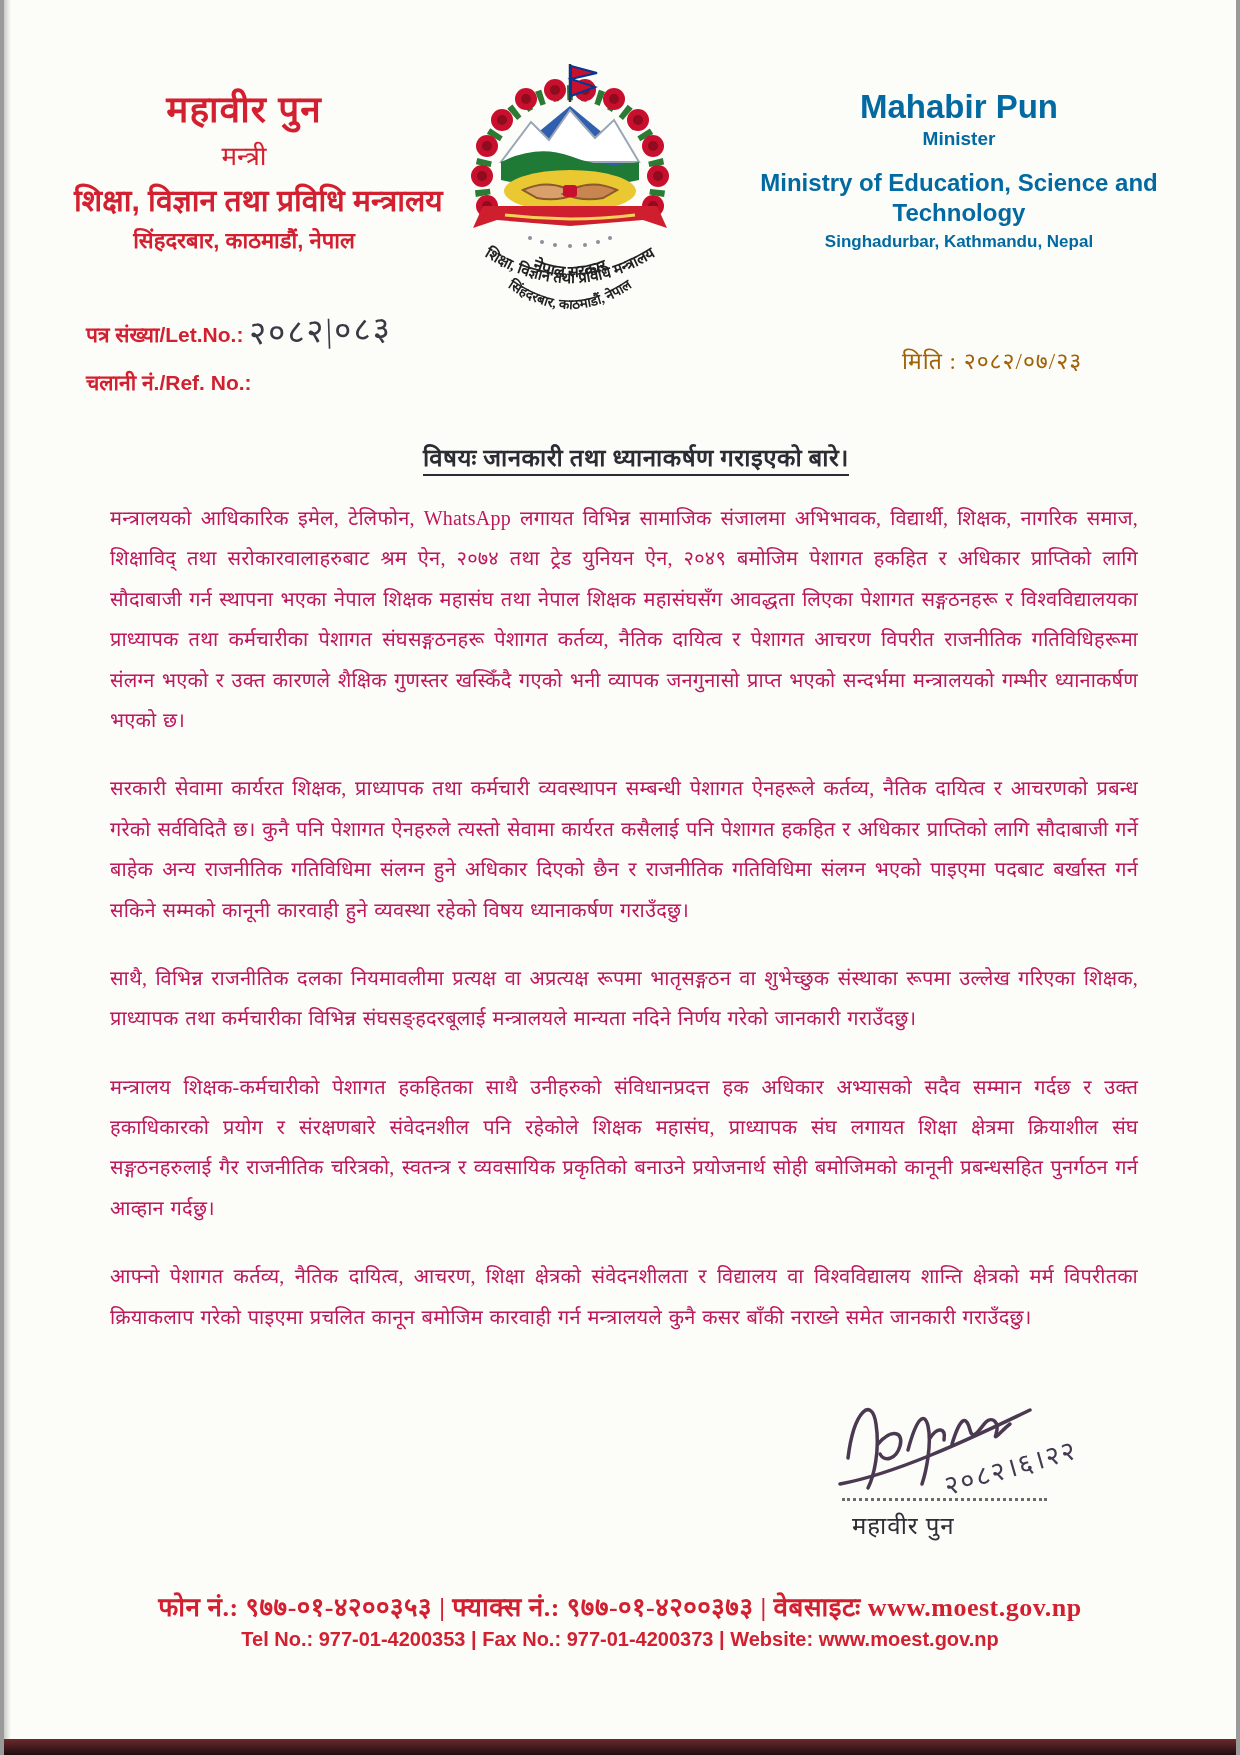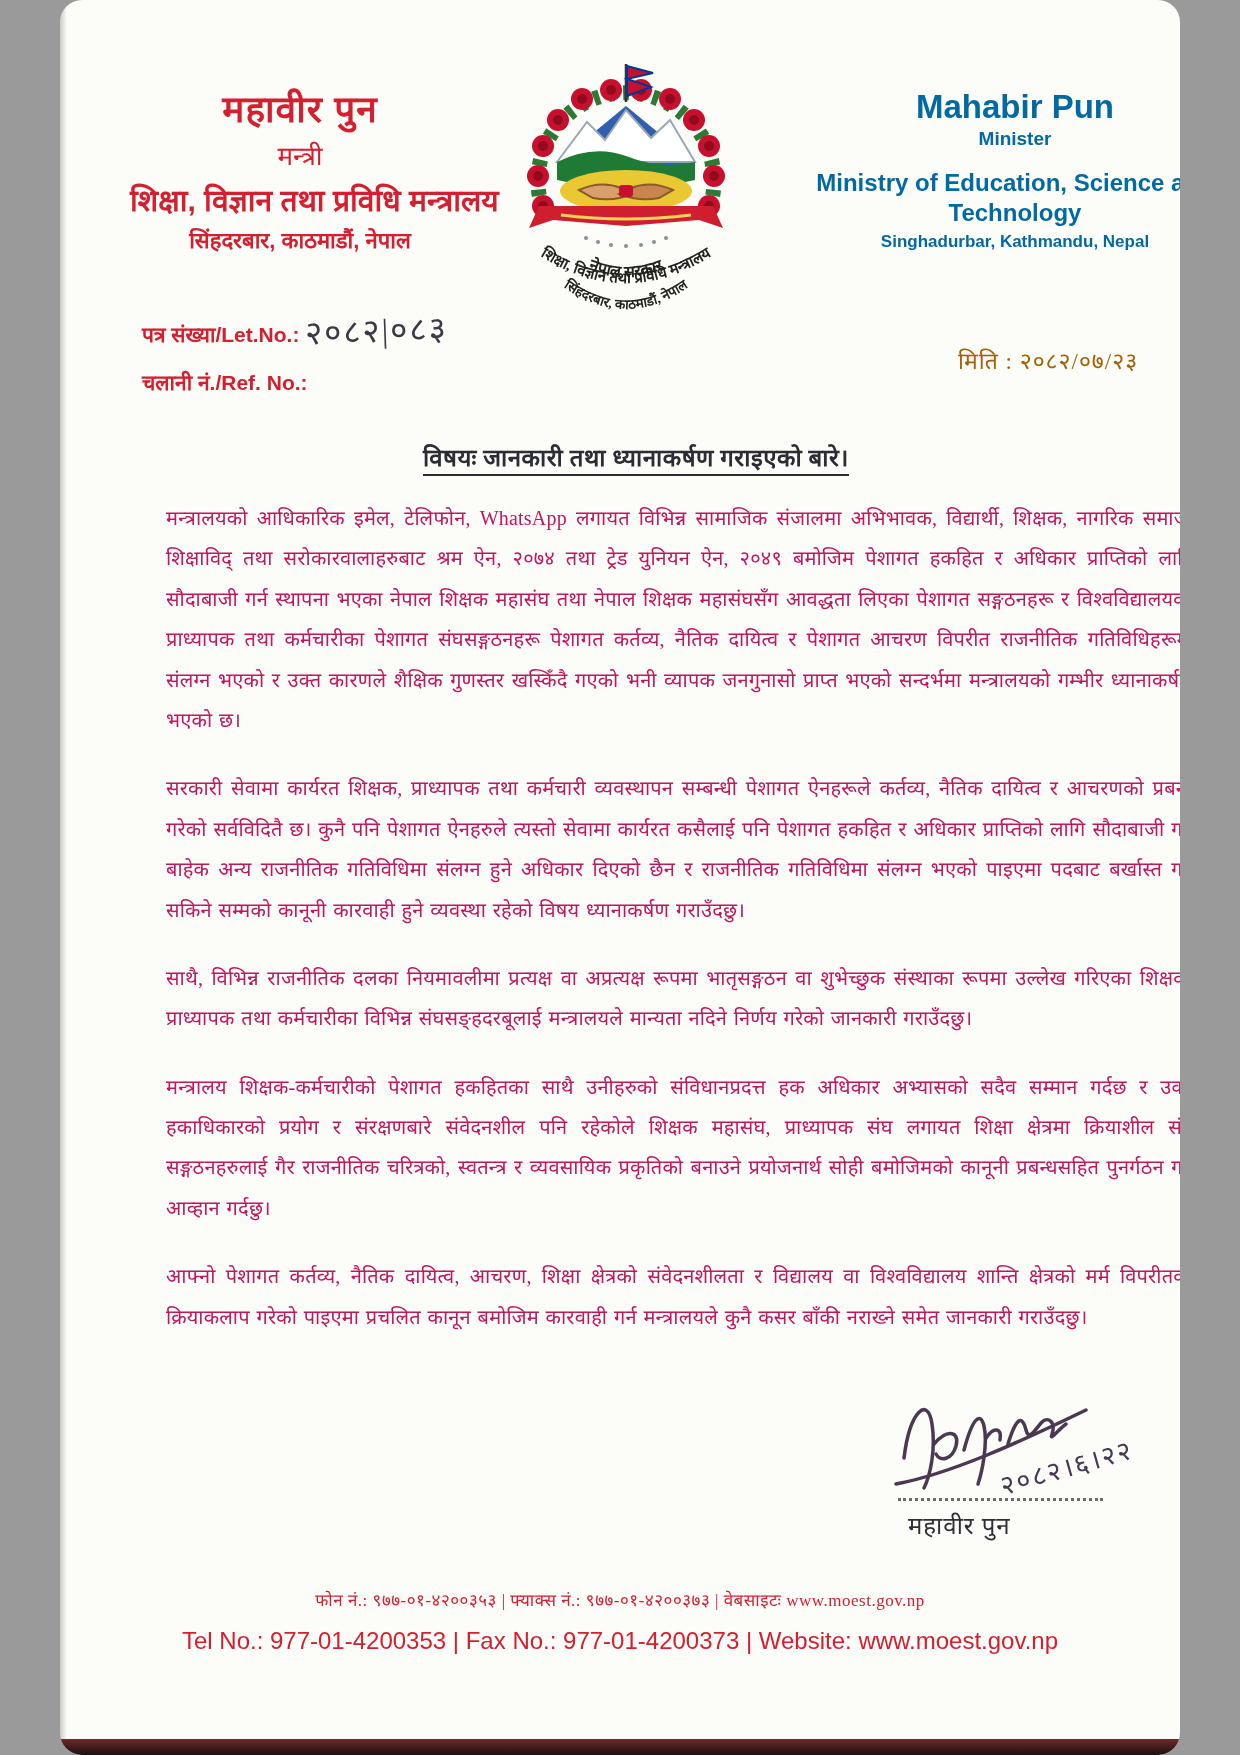--- a/index.html
+++ b/index.html
@@ -1,19 +1,19 @@
 <!DOCTYPE html>
 <html><head>
 <meta charset="utf-8">
 <style>
   html,body { margin:0; padding:0; background:#9a9a9a; }
   .page {
-    position:relative; width:1120px; height:1755px; margin:0 auto;
+    position:relative; width:1232px; height:1755px; margin:0 auto;
     background:#fcfcf9; overflow:hidden;
-    font-family:"Liberation Serif", serif; color:#33333b;border-radius:22px;
+    font-family:"Liberation Serif", serif; color:#33333b;
   }
   .scan-edge-left { position:absolute; left:0; top:0; bottom:0; width:7px;
     background:linear-gradient(90deg, rgba(0,0,0,.20), rgba(0,0,0,0)); }
   .scan-edge-bottom { position:absolute; left:0; right:0; bottom:0; height:16px;
     background:linear-gradient(180deg,#6a2a2c,#200d0f); }
 
   
   .lh-left { position:absolute; top:82px; left:70px; width:340px; text-align:center;
     color:#d32030; font-family:"Liberation Sans", sans-serif; }
   .lh-left .nm   { font-size:37px; font-weight:bold; letter-spacing:1px; }
@@ -54,23 +54,23 @@
   .sig-svg { position:absolute; top:0; left:10px; }
   .sig-date { position:absolute; top:68px; left:118px; font-size:27px; color:#463a52;
     transform:rotate(-16deg); letter-spacing:2px; white-space:nowrap; }
   .sig-dots { position:absolute; top:118px; left:18px; width:205px;
     border-bottom:3px dotted #6b6b6b; }
   .sig-name { position:absolute; top:128px; left:28px; font-size:24px; color:#2e2e36; letter-spacing:1px; }
 
   
   .footer { position:absolute; top:1588px; left:0; width:100%; text-align:center;
     color:#d32030; }
-  .footer .f-np { font-size:17px; font-weight:normal; font-family:"Liberation Serif", serif;
+  .footer .f-np { font-size:26px; font-weight:bold; font-family:"Liberation Serif", serif;
     letter-spacing:0.5px; }
-  .footer .f-en { font-size:24px; margin-top:16px; font-family:"Liberation Sans", sans-serif; }
+  .footer .f-en { font-size:20px; margin-top:4px; font-family:"Liberation Sans", sans-serif;font-weight:bold; }
 </style>
 </head>
 <body>
 
 <div class="page">
   <div class="scan-edge-left"></div>
 
   <div class="lh-left">
     <div class="nm">महावीर पुन</div>
     <div class="ti">मन्त्री</div>

